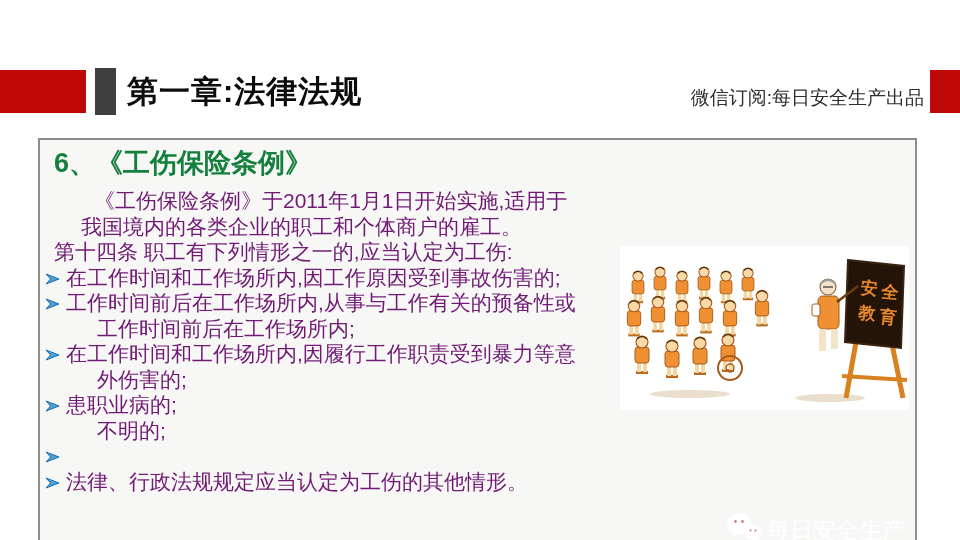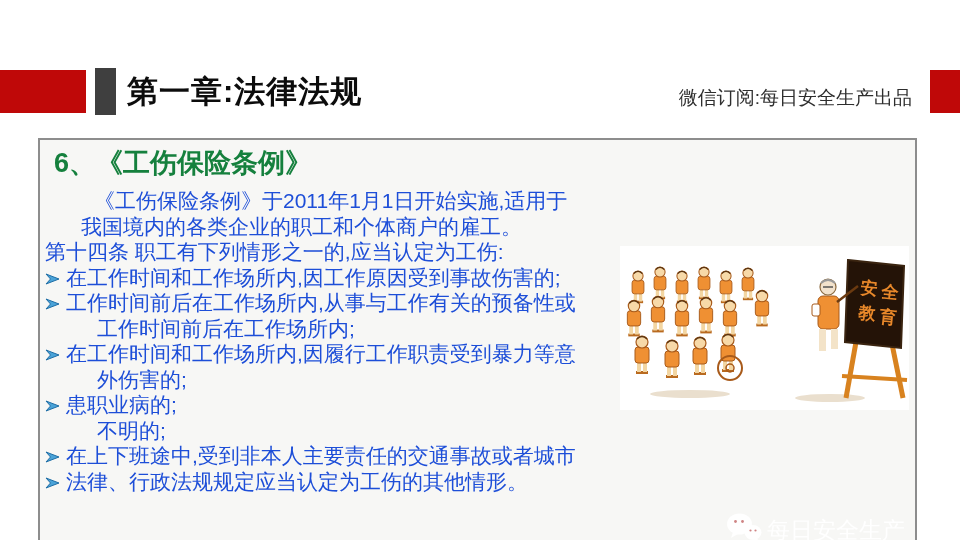--- a/index.html
+++ b/index.html
@@ -5,38 +5,38 @@
   * { margin:0; padding:0; box-sizing:border-box; }
   html,body { width:960px; height:540px; }
   body { font-family:"Liberation Sans","DejaVu Sans",sans-serif; background:#ffffff; }
 
   .slide { position:relative; width:960px; height:520px; background:#ffffff; overflow:hidden;margin-top:48px; }
 
   
   .hdr-red-left  { position:absolute; left:0;   top:22px; width:86px; height:43px; background:#bf0808; }
   .hdr-gray-block{ position:absolute; left:95px; top:20px; width:21px; height:47px; background:#3f3f3f; }
   .hdr-title { position:absolute; left:127px; top:23px; font-size:31px; font-weight:bold; color:#0c0c0c; letter-spacing:1px; white-space:nowrap; }
-  .hdr-sub   { position:absolute; right:48px; top:37px; font-size:19px; color:#2e2e2e; white-space:nowrap; }
+  .hdr-sub   { position:absolute; right:36px; top:37px; font-size:19px; color:#2e2e2e; white-space:nowrap; }
   .hdr-red-right { position:absolute; right:0; top:22px; width:30px; height:43px; background:#bf0808; }
 
   
   .bottom-bar { position:absolute; left:0; top:496px; width:960px; height:44px; background:#bf0808; z-index:1; }
 
   
   .content-box { position:absolute; left:38px; top:90px; width:879px; height:421px;
                  background:#f7f7f5; border:2px solid #8d8d8d; z-index:2; }
   .pink-strip { position:absolute; left:0; right:0; bottom:0; height:13px; background:rgba(191,8,8,0.42); }
 
   .content-heading { margin:5px 0 7px 14px; font-size:27px; font-weight:bold; color:#15803d; white-space:nowrap; }
 
   .lines { position:relative; }
-  .line  { font-size:21px; line-height:25.5px; color:#1d4ed8; white-space:nowrap; }
+  .line  { font-size:21px; line-height:25.5px; color:#701a75; white-space:nowrap; }
   .line.intro1 { padding-left:54px; }
   .line.intro2 { padding-left:41px; }
-  .line.plain  { padding-left:5px;  }
+  .line.plain  { padding-left:14px;  }
   .line.bullet { padding-left:5px;  }
   .line.cont   { padding-left:57px; }
   .barrow { display:inline-block; width:21px; }
   .barrow svg { position:relative; top:1px; }
 
   
   .illustration { position:absolute; left:580px; top:106px; width:289px; height:164px; background:#ffffff; }
 
   
   .watermark { position:absolute; left:726px; top:464px; z-index:6; display:flex; align-items:center; gap:5px;
@@ -75,21 +75,21 @@
         <div class="line bullet"><span class="barrow"><svg width="16" height="14" viewBox="0 0 16 14">
               <polygon points="1,2 14,7 1,12 5.5,7" fill="#4aa3d8" stroke="#1f6ea6" stroke-width="1"></polygon>
             </svg></span><span>在工作时间和工作场所内,因履行工作职责受到暴力等意</span></div>
         <div class="line cont">外伤害的;</div>
         <div class="line bullet"><span class="barrow"><svg width="16" height="14" viewBox="0 0 16 14">
               <polygon points="1,2 14,7 1,12 5.5,7" fill="#4aa3d8" stroke="#1f6ea6" stroke-width="1"></polygon>
             </svg></span><span>患职业病的;</span></div>
         <div class="line cont">不明的;</div>
         <div class="line bullet"><span class="barrow"><svg width="16" height="14" viewBox="0 0 16 14">
               <polygon points="1,2 14,7 1,12 5.5,7" fill="#4aa3d8" stroke="#1f6ea6" stroke-width="1"></polygon>
-            </svg></span><span>在上下班途中,受到非本人主要责任的交通事故或者城市</span></div>
+            </svg></span></div>
         <div class="line bullet"><span class="barrow"><svg width="16" height="14" viewBox="0 0 16 14">
               <polygon points="1,2 14,7 1,12 5.5,7" fill="#4aa3d8" stroke="#1f6ea6" stroke-width="1"></polygon>
             </svg></span><span>法律、行政法规规定应当认定为工伤的其他情形。</span></div>
       </div>
 
     <div class="illustration">
       <svg width="289" height="164" viewBox="0 0 289 164">
         <defs>
           <g id="wk">
             <rect x="-6" y="29" width="12" height="3" fill="#b96a1f"></rect>

